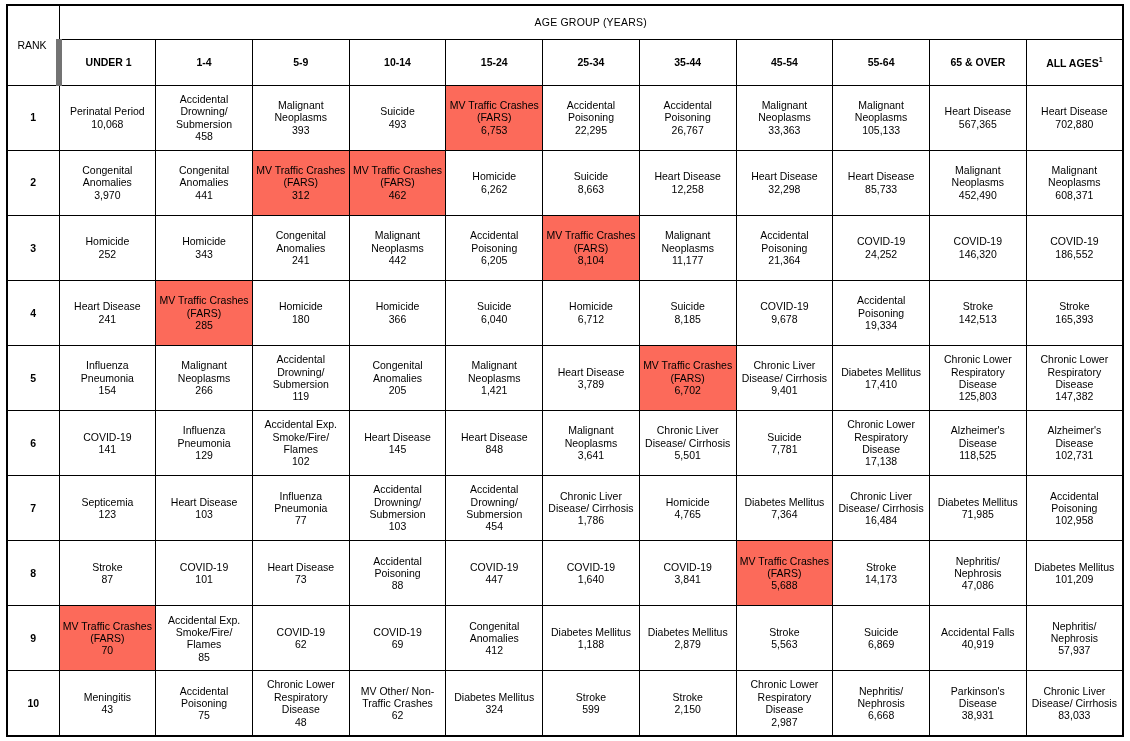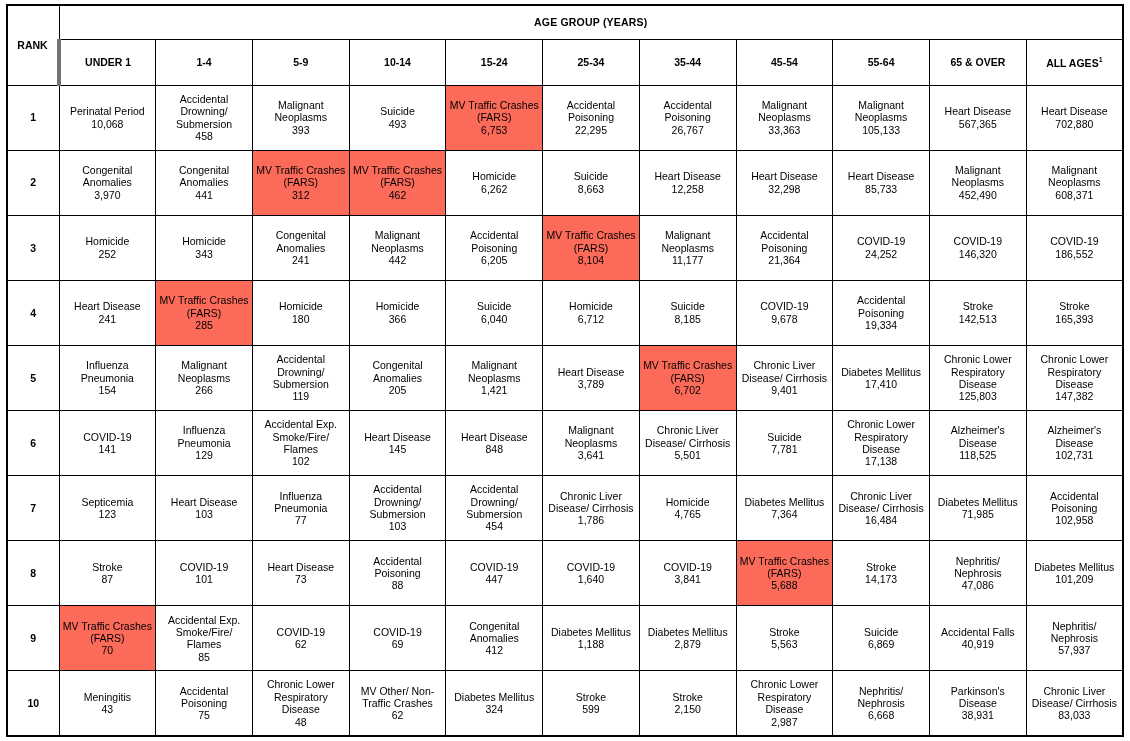--- a/index.html
+++ b/index.html
@@ -33,40 +33,40 @@
     text-align: center;
     vertical-align: middle;
     font-size: 10.5px;
     line-height: 1.18;
     padding: 2px 1px;
     box-sizing: border-box;
     word-wrap: break-word;
   }
   
   .rank-corner {
-    font-weight: bold;
+    font-weight: normal;
     font-size: 11px;
     width: 52px;
     border-right: 2px solid #000;
   }
   .age-group-title {
-    font-weight: bold;
+    font-weight: normal;
     font-size: 14.5px;
     letter-spacing: 0.2px;
     height: 34px;
     border-bottom: 1px solid #000;
   }
   .colhead {
     font-weight: bold;
     font-size: 13px;
     height: 46px;
     border-bottom: 2px solid #000;
   }
   .colhead.first-col {
-    border-left: 4px solid #737373;
+    border-left: 6px solid #737373;
   }
   .rank-cell {
     font-weight: bold;
     font-size: 14px;
     border-right: 2px solid #000;
   }
   .cell {
     height: 56px;
   }
   .cell .label {

